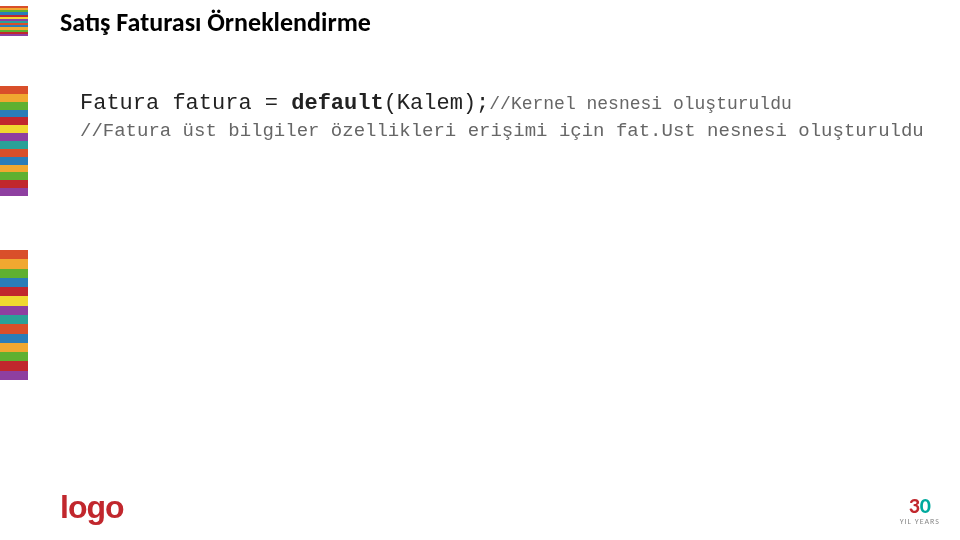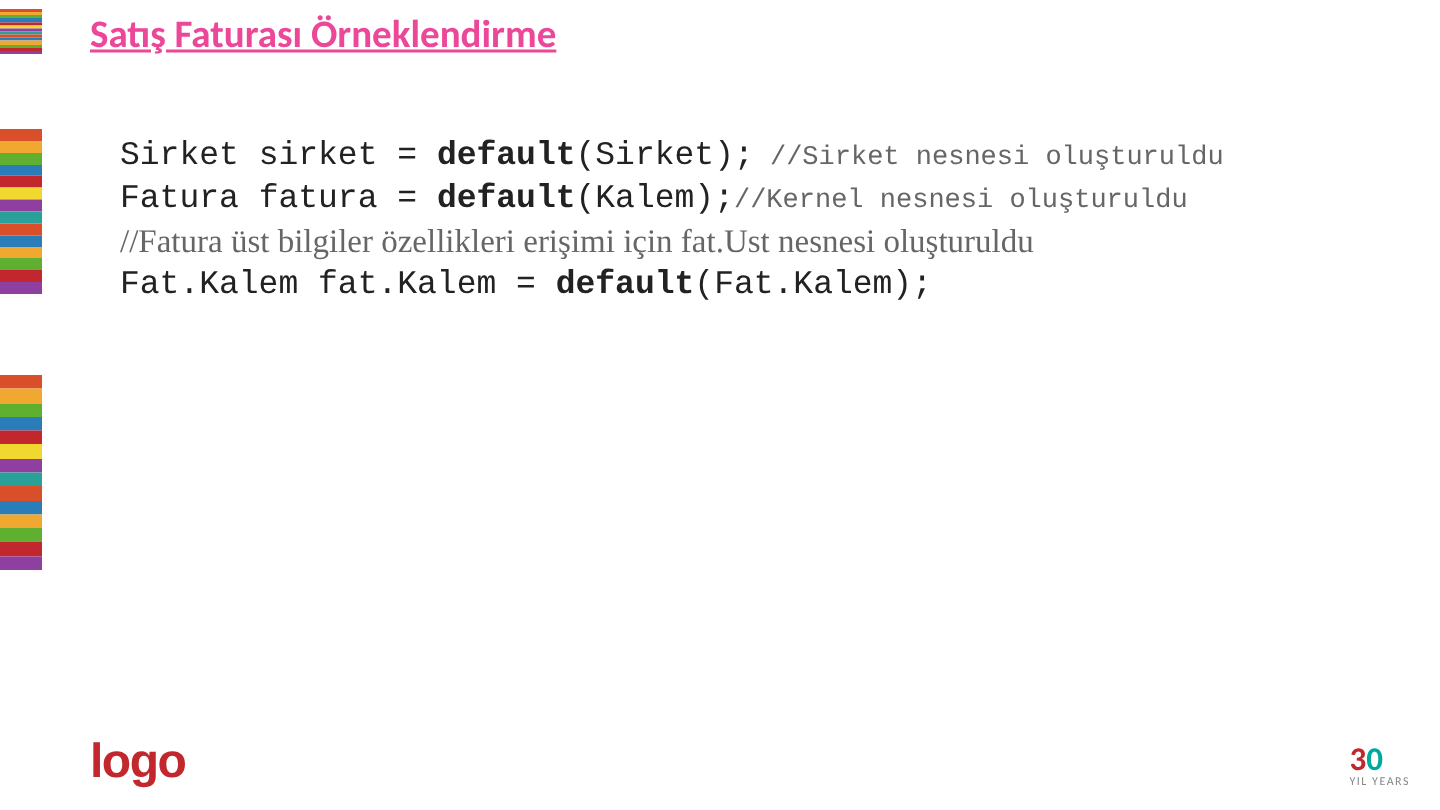--- a/index.html
+++ b/index.html
@@ -18,56 +18,55 @@
     display: flex;
     flex-direction: column;
   }
   .stripe-bar .seg { flex: 1; }
   .title {
     position: absolute;
     left: 60px;
     top: 6px;
     font-size: 26px;
     font-weight: 700;
-    color: #ec4899;
-    text-decoration: underline;
+    color: #000000;
   }
   .code-block {
     position: absolute;
     left: 80px;
     top: 90px;
     font-family: Consolas, "Courier New", monospace;
     font-size: 22px;
     line-height: 1.3;
     color: #222;
   }
   .code-block .kw { font-weight: 700; }
   .code-block .comment {
     color: #666;
     font-size: 18px;
   }
   .code-block .comment-line {
     color: #666;
-    font-size: 22px;
-    font-family: Liberation Serif, serif;
+    font-size: 19px;
   }
   .footer-logo {
     position: absolute;
     left: 60px;
     bottom: 14px;
     font-family: Arial, sans-serif;
     font-weight: 900;
     font-size: 32px;
     color: #c1272d;
     letter-spacing: -1px;
   }
   .years-badge {
     position: absolute;
     right: 20px;
     bottom: 14px;
+    text-align: center;
   }
   .years-badge .num {
     font-size: 22px;
     font-weight: 700;
     line-height: 0.9;
   }
   .years-badge .n3 { color: #c1272d; }
   .years-badge .n0 { color: #00a99d; }
   .years-badge .yrs {
     font-size: 8px;
@@ -124,29 +123,23 @@
     <div class="seg" style="background: rgb(240, 168, 48);"></div>
     <div class="seg" style="background: rgb(95, 176, 48);"></div>
     <div class="seg" style="background: rgb(193, 39, 45);"></div>
     <div class="seg" style="background: rgb(142, 63, 160);"></div>
   </div>
 
 <h1 class="title">Satış Faturası Örneklendirme</h1>
 
 <div class="code-block">
   <div>
-    <span>Sirket</span> <span>sirket</span> <span>=</span> <span class="kw">default</span><span>(Sirket);</span><span class="comment"> //Sirket nesnesi oluşturuldu</span>
-  </div>
-  <div>
     <span>Fatura</span> <span>fatura</span> <span>=</span> <span class="kw">default</span><span>(Kalem);</span><span class="comment">//Kernel nesnesi oluşturuldu</span>
   </div>
   <div class="comment-line">//Fatura üst bilgiler özellikleri erişimi için fat.Ust nesnesi oluşturuldu</div>
-  <div>
-    <span>Fat.Kalem</span> <span>fat.Kalem</span> <span>=</span> <span class="kw">default</span><span>(Fat.Kalem);</span>
-  </div>
 </div>
 
 <div class="footer-logo">logo</div>
 
 <div class="years-badge">
   <div class="num"><span class="n3">3</span><span class="n0">0</span></div>
   <div class="yrs">YIL YEARS</div>
 </div>
 
 </body></html>

